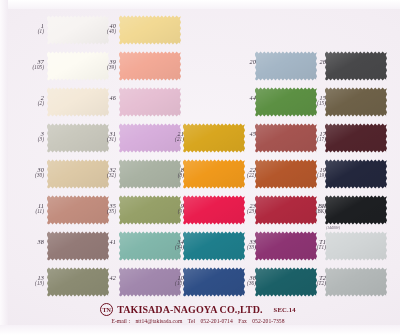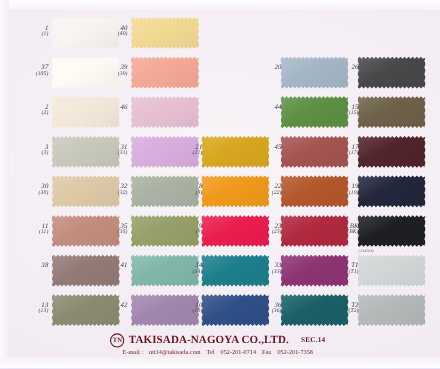--- a/index.html
+++ b/index.html
@@ -8,21 +8,21 @@
     background: #ffffff;
   }
   body {
     font-family: "Liberation Serif", serif;
   }
   #card {
     position: relative;
     width: 400px;
     height: 335px;
     overflow: hidden;
-    background: #c4b5fd;
+    background: #7dd3fc;
   }
   
   #paper {
     position: absolute;
     inset: 0;
     background:
       radial-gradient(120% 95% at 50% 45%, #f8f4f8 0%, #f3edf3 55%, #ece5ed 100%);
   }
   #paper-edge-top {
     position: absolute;

